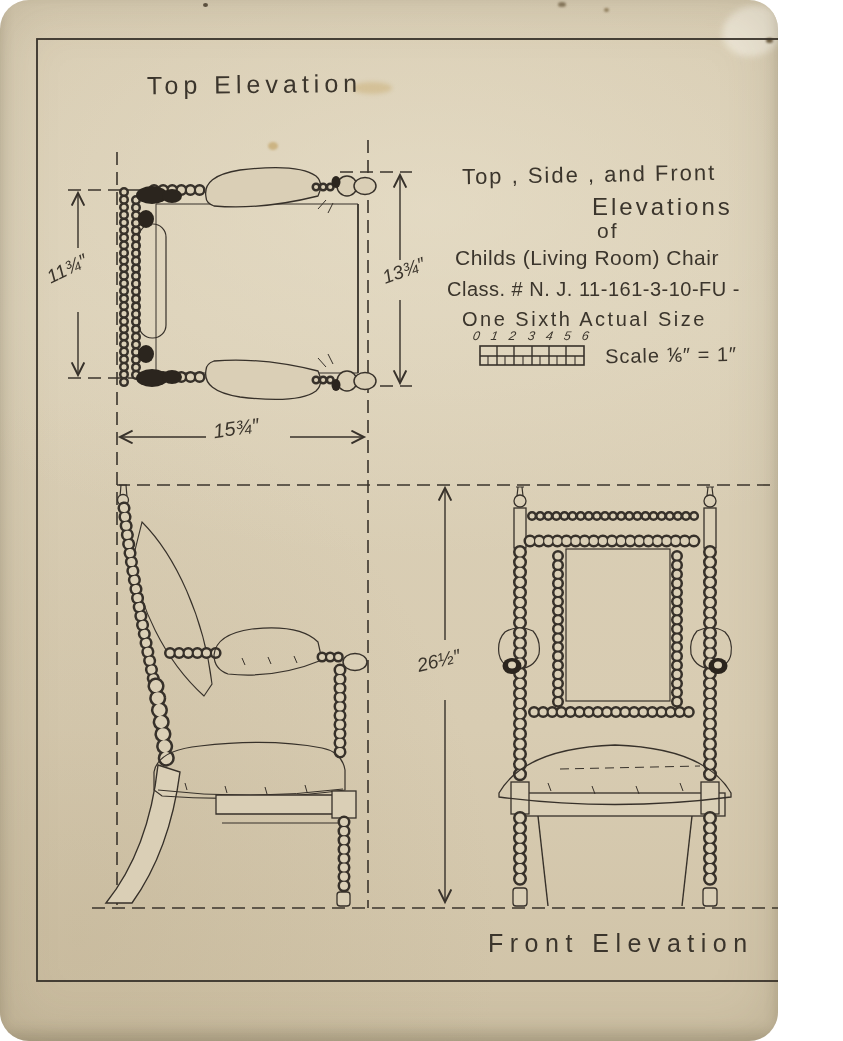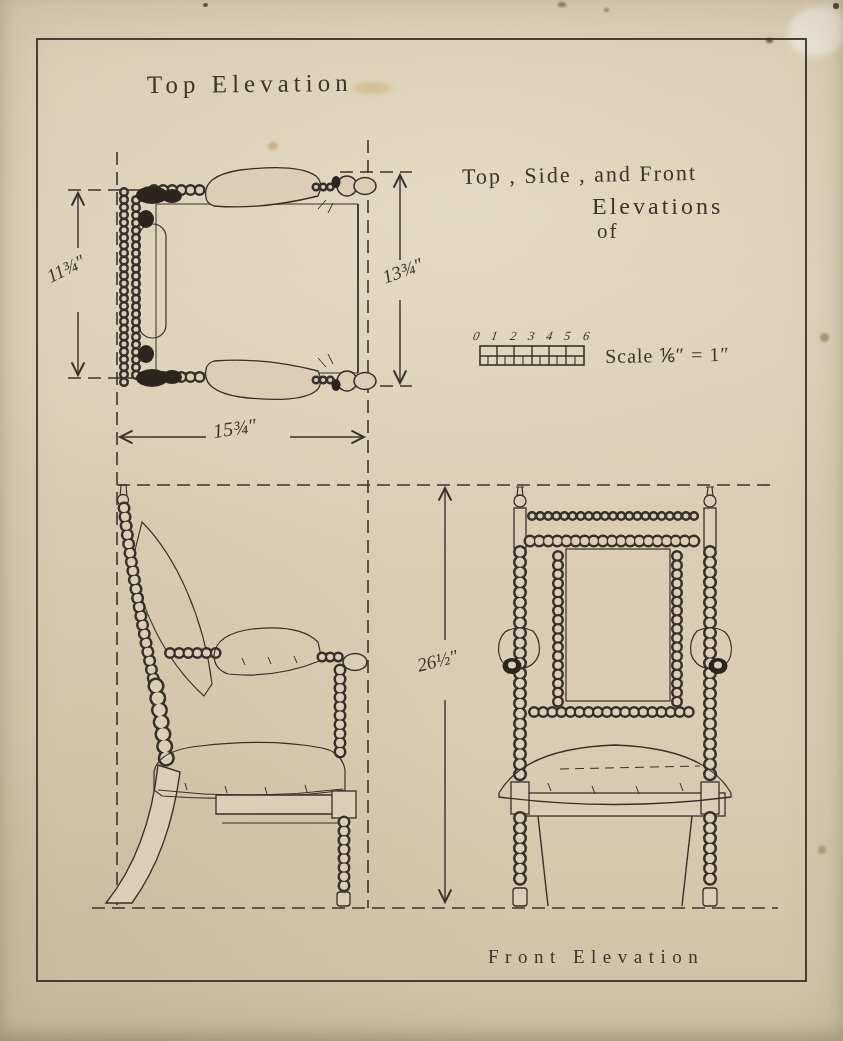--- a/index.html
+++ b/index.html
@@ -1,22 +1,22 @@
 <!DOCTYPE html>
 <html><head>
 <meta charset="utf-8">
 <style>
   html,body{margin:0;padding:0;}
   .page{
-    position:relative; width:843px; height:1041px; overflow:hidden;
+    position:relative; width:778px; height:1041px; overflow:hidden;
     background:
       radial-gradient(ellipse 900px 500px at 55% 20%, rgba(236,228,207,.55), rgba(236,228,207,0) 70%),
       radial-gradient(ellipse 700px 900px at 10% 90%, rgba(176,160,128,.25), rgba(176,160,128,0) 60%),
       linear-gradient(180deg,#d6cab0 0%, #dacfb6 30%, #d8ccb2 70%, #cfc2a6 100%);
-    font-family:Liberation Serif, serif; color:#3b352c;
+    font-family:Liberation Sans, sans-serif; color:#3b352c;border-radius:29px;
   }
   .page::after{content:""; position:absolute; inset:0; pointer-events:none;
     box-shadow: inset 0 0 60px rgba(90,75,50,.18), inset 0 -8px 14px rgba(70,58,38,.22);}
   .hand{position:absolute; white-space:nowrap; color:#3b352c;}
   .spot{position:absolute; border-radius:50%; pointer-events:none;}
   svg{position:absolute; left:0; top:0;}
   .ink{stroke:#37312a; fill:none;}
   .dash{stroke:#3b352c; stroke-width:1.6; fill:none; stroke-dasharray:13 7;}
   .dim{stroke:#37312a; stroke-width:1.4; fill:none;}
   .bead{stroke:#37312a; fill:none; stroke-linecap:round;}
@@ -228,31 +228,34 @@
       <line x1="560" y1="769" x2="700" y2="766" class="ink" stroke-width="1" stroke-dasharray="9 6"></line>
       <path d="M548,783 l3,8 M592,786 l3,8 M636,786 l3,8 M680,783 l3,8" class="ink" stroke-width="1"></path>
     </g>
   </svg>
 
   <div class="hand" style="left:147px; top:70px; font-size:25px; letter-spacing:5px; transform:rotate(-0.6deg);">Top Elevation</div>
 
   <div class="hand" style="left:462px; top:162px; font-size:22px; letter-spacing:2px; transform:rotate(-1deg);">Top , Side , and Front</div>
   <div class="hand" style="left:592px; top:193px; font-size:24px; letter-spacing:3px;">Elevations</div>
   <div class="hand" style="left:597px; top:219px; font-size:21px; letter-spacing:2px;">of</div>
+  <div class="hand" style="left:455px; top:246px; font-size:21px; letter-spacing:0.5px;">Childs (Living Room) Chair</div>
+  <div class="hand" style="left:447px; top:278px; font-size:20px; letter-spacing:0.5px;">Class. # N. J. 11-161-3-10-FU -</div>
+  <div class="hand" style="left:462px; top:308px; font-size:20px; letter-spacing:2.5px;">One Sixth Actual Size</div>
 
   <div class="ticks">
     <span>0</span>
       <span>1</span>
     <span>2</span>
       <span>3</span>
     <span>4</span>
       <span>5</span>
     <span>6</span>
   </div>
   <div class="hand" style="left:605px; top:341px; font-size:20px; letter-spacing:1px; transform:rotate(-1deg);">Scale ⅙″ = 1″</div>
 
   <div class="hand" style="left:46px; top:258px; font-size:19px; font-style:italic; transform:rotate(-26deg);">11¾″</div>
   <div class="hand" style="left:382px; top:260px; font-size:19px; font-style:italic; transform:rotate(-20deg);">13¾″</div>
   <div class="hand" style="left:213px; top:417px; font-size:20px; font-style:italic; transform:rotate(-8deg);">15¾″</div>
   <div class="hand" style="left:417px; top:650px; font-size:19px; font-style:italic; transform:rotate(-14deg);">26½″</div>
 
-  <div class="hand" style="left:488px; top:929px; font-size:19px; letter-spacing:6.5px;margin-top:17px;">Front Elevation</div>
+  <div class="hand" style="left:488px; top:929px; font-size:25px; letter-spacing:6.5px;">Front Elevation</div>
 </div>
 
 </body></html>

